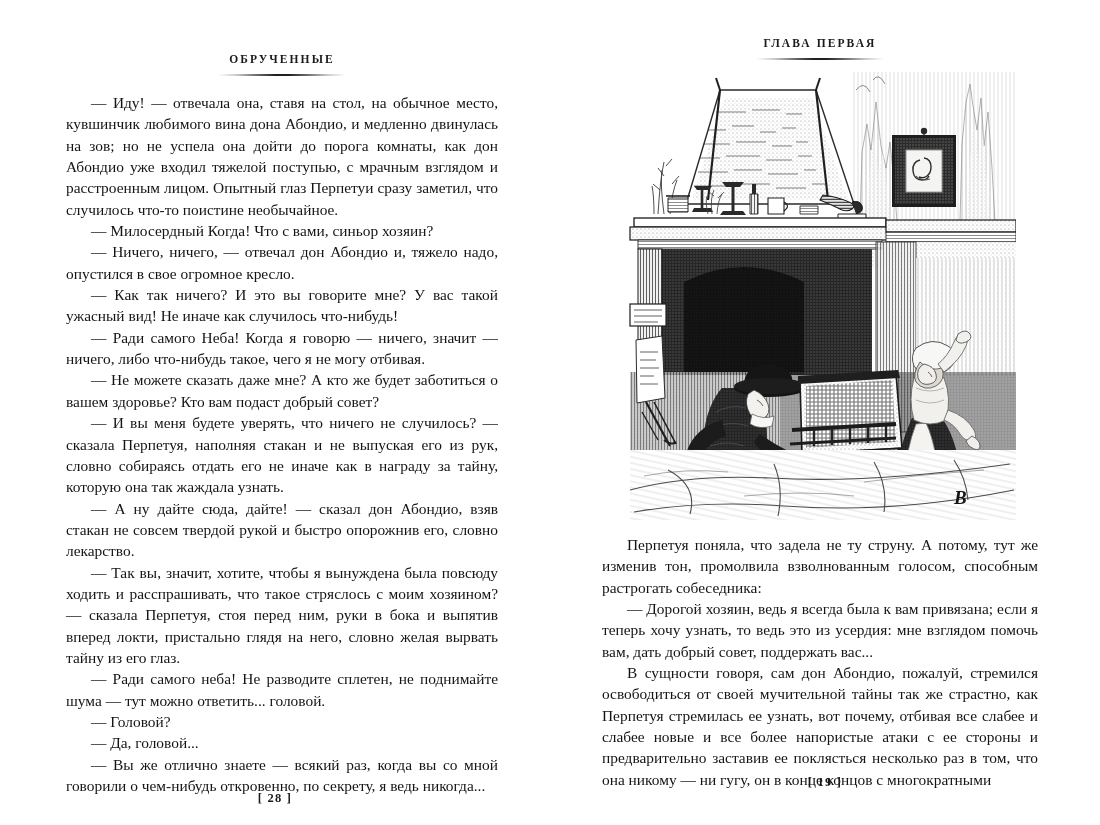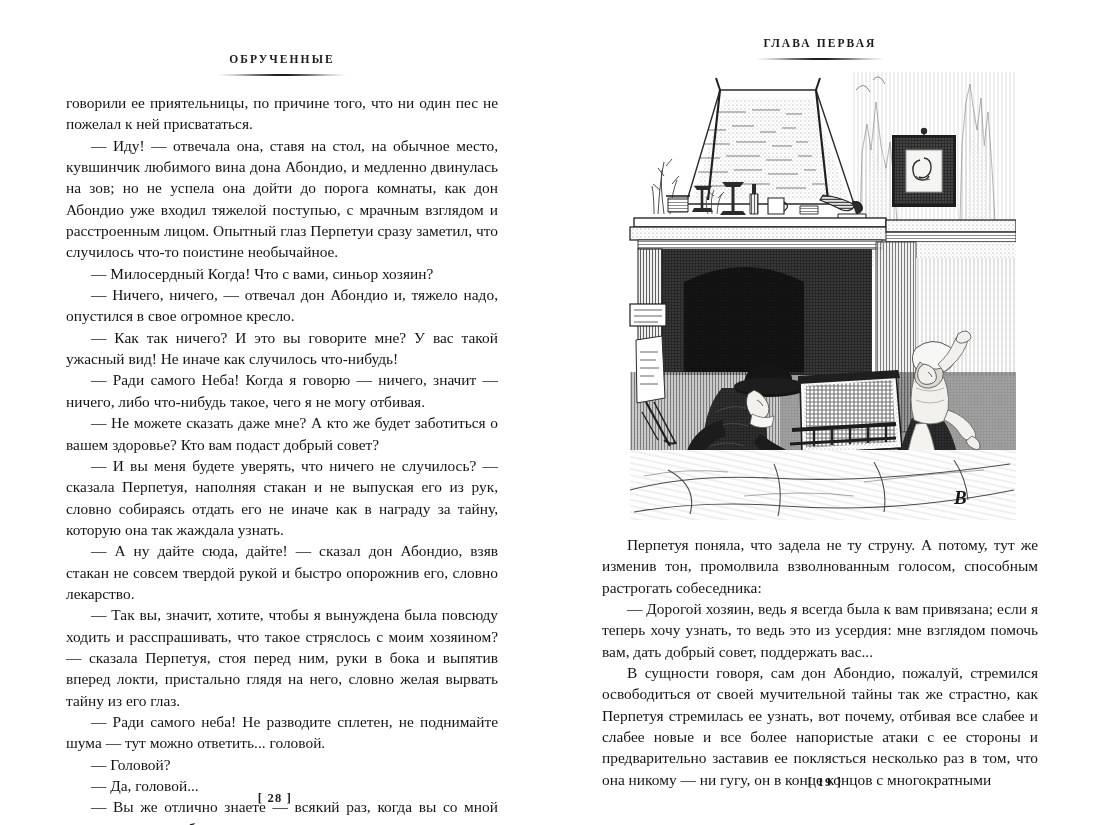--- a/index.html
+++ b/index.html
@@ -109,21 +109,20 @@
 <body>
 
 <div class="spread">
 
   <div class="page page-left">
 
     <div class="running-head">ОБРУЧЕННЫЕ</div>
     <div class="head-rule"></div>
 
     <div class="text-col">
-      <p class="noindent">говорили ее приятельницы, по причине того, что ни один пес не пожелал к ней присвататься.</p>
       <p>— Иду! — отвечала она, ставя на стол, на обычное место, кувшинчик любимого вина дона Абондио, и медленно двинулась на зов; но не успела она дойти до порога комнаты, как дон Абондио уже входил тяжелой поступью, с мрачным взглядом и расстроенным лицом. Опытный глаз Перпетуи сразу заметил, что случилось что-то поистине необычайное.</p>
       <p>— Милосердный Когда! Что с вами, синьор хозяин?</p>
       <p>— Ничего, ничего, — отвечал дон Абондио и, тяжело надо, опустился в свое огромное кресло.</p>
       <p>— Как так ничего? И это вы говорите мне? У вас такой ужасный вид! Не иначе как случилось что-нибудь!</p>
       <p>— Ради самого Неба! Когда я говорю — ничего, значит — ничего, либо что-нибудь такое, чего я не могу отбивая.</p>
       <p>— Не можете сказать даже мне? А кто же будет заботиться о вашем здоровье? Кто вам подаст добрый совет?</p>
       <p>— И вы меня будете уверять, что ничего не случилось? — сказала Перпетуя, наполняя стакан и не выпуская его из рук, словно собираясь отдать его не иначе как в награду за тайну, которую она так жаждала узнать.</p>
       <p>— А ну дайте сюда, дайте! — сказал дон Абондио, взяв стакан не совсем твердой рукой и быстро опорожнив его, словно лекарство.</p>
       <p>— Так вы, значит, хотите, чтобы я вынуждена была повсюду ходить и расспрашивать, что такое стряслось с моим хозяином? — сказала Перпетуя, стоя перед ним, руки в бока и выпятив вперед локти, пристально глядя на него, словно желая вырвать тайну из его глаз.</p>
       <p>— Ради самого неба! Не разводите сплетен, не поднимайте шума — тут можно ответить... головой.</p>

